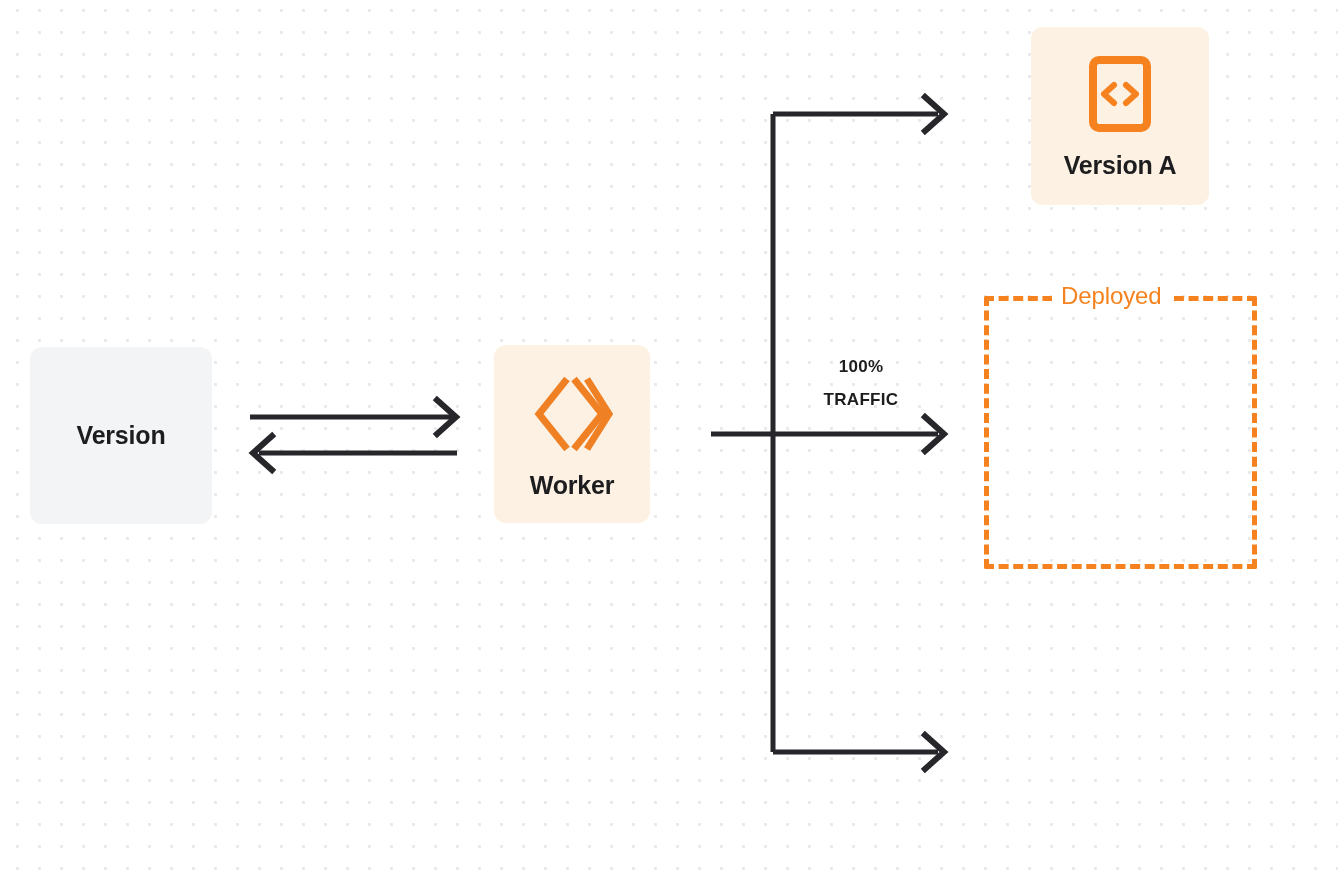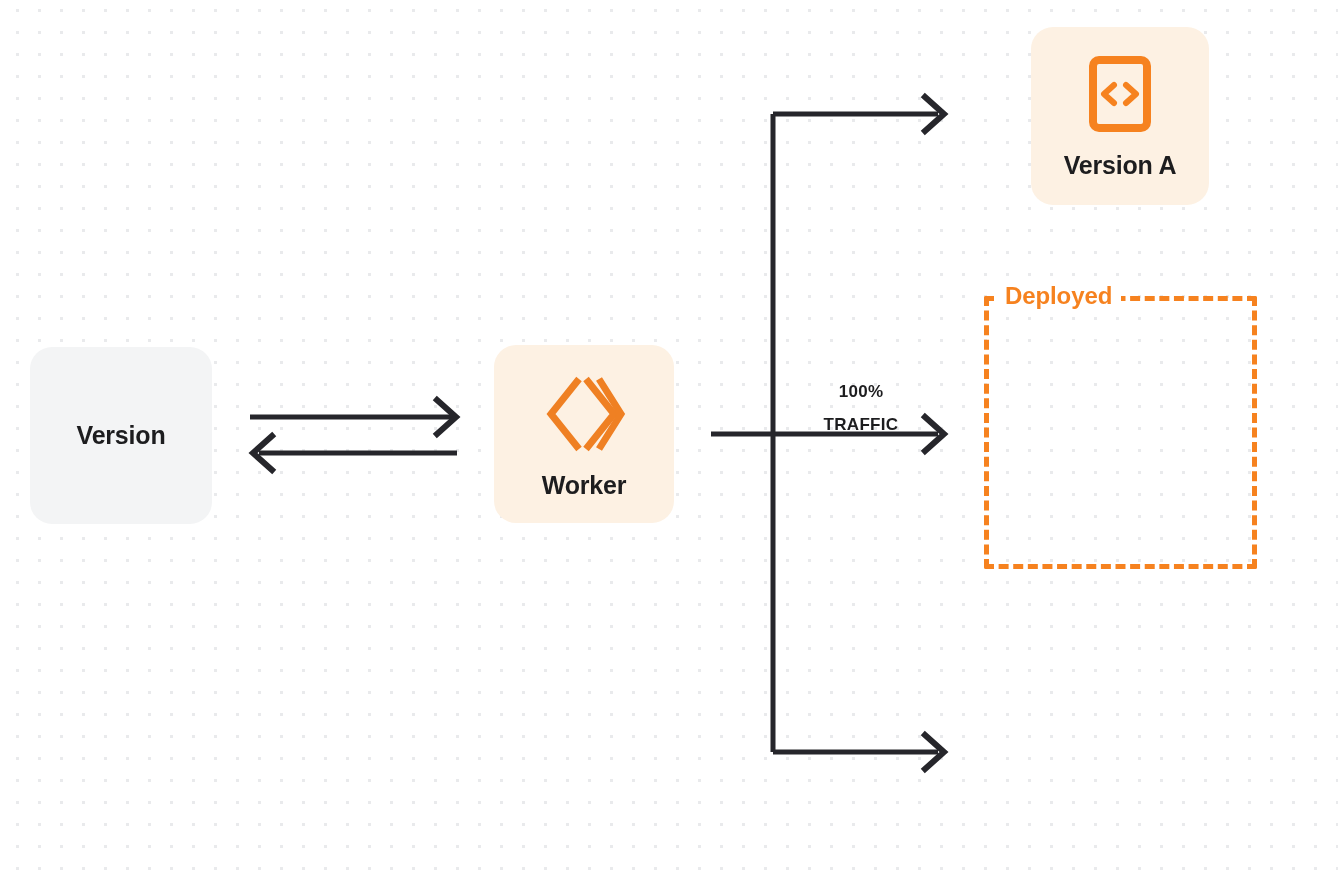--- a/index.html
+++ b/index.html
@@ -36,35 +36,35 @@
   }
 
   
   .node {
     position: absolute;
     box-sizing: border-box;
     display: flex;
     flex-direction: column;
     align-items: center;
     justify-content: center;
-    border-radius: 22px;
+    border-radius: 12px;
   }
 
   .node-client {
     left: 30px;
     top: 347px;
     width: 182px;
     height: 177px;
     background: #f3f4f5;
   }
 
   .node-worker {
     left: 494px;
     top: 345px;
-    width: 180px;
+    width: 156px;
     height: 178px;
     background: #fdf1e3;
   }
 
   .node-version {
     width: 178px;
     height: 178px;
     background: #fdf1e3;
   }
   .node-version-a { left: 1031px; top: 27px; }
@@ -98,45 +98,44 @@
     top: 296px;
     width: 273px;
     height: 273px;
     box-sizing: border-box;
     border: 5px dashed #f6821f;
     border-radius: 2px;
   }
 
   .deployed-label {
     position: absolute;
-    left: 996px;
+    left: 1052px;
     top: 281px;
     padding: 0 9px;
     background: #ffffff;
     color: #f6821f;
     font-size: 24px;
-    font-weight: bold;
+    font-weight: normal;
     letter-spacing: -0.1px;
     line-height: 30px;
     white-space: nowrap;
   }
 
   
   .traffic-label {
     position: absolute;
     left: 790px;
     top: 350px;
     width: 142px;
     text-align: center;
     color: #1d1d1f;
     font-size: 17px;
     font-weight: bold;
     letter-spacing: 0.3px;
     line-height: 33px;
-    margin-top: 25px;
   }
   .traffic-label .line { display: block; }
 </style>
 </head>
 <body>
 
 <div id="canvas">
 
   <svg id="wires" viewBox="0 0 1338 878" width="1338" height="878" aria-hidden="true">
     <g fill="none" stroke="#26262b" stroke-width="5" stroke-linecap="butt" stroke-linejoin="miter">

